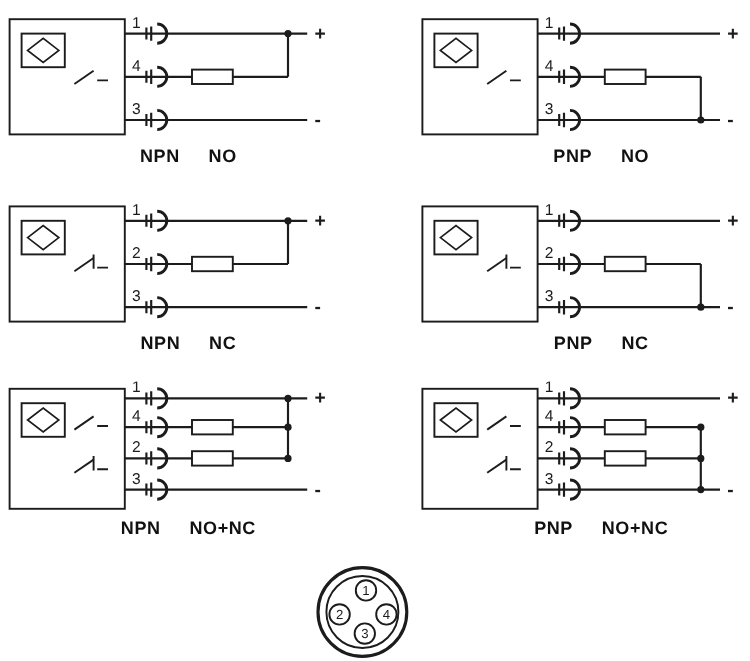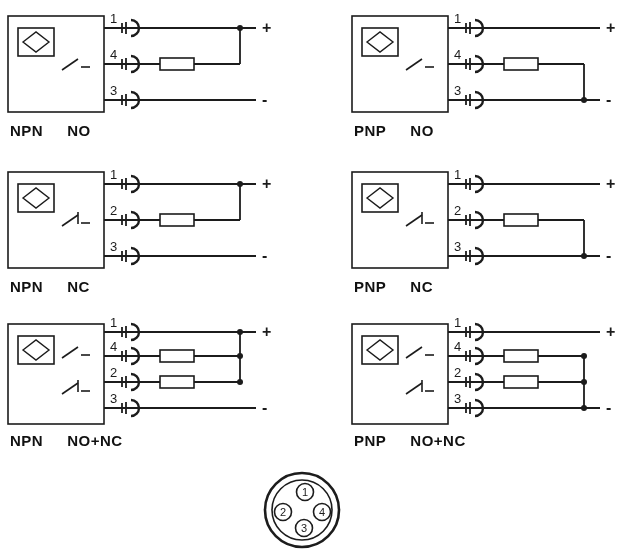--- a/index.html
+++ b/index.html
@@ -11,21 +11,21 @@
   .diagram{position:absolute;width:302px;}
   .pos-0{left:2px;top:8px;}
   .pos-1{left:346px;top:8px;}
   .pos-2{left:2px;top:164px;}
   .pos-3{left:346px;top:164px;}
   .pos-4{left:2px;top:318px;}
   .pos-5{left:346px;top:318px;}
   .caption{
     display:flex;gap:24px;align-items:baseline;
     font-size:15px;font-weight:600;letter-spacing:0.5px;
-    margin-top:2px;padding-left:8px;color:#111;
+    margin-top:2px;padding-left:8px;color:#111;justify-content:center;
   }
   .connector-fig{position:absolute;left:247px;top:462px;}
   .ln{fill:none;stroke:#1c1c1c;stroke-width:1.6;}
   .thick{stroke-width:2.6;}
   .pin-num{font-size:11px;fill:#1c1c1c;}
   svg{display:block;}
 </style>
 </head>
 <body>
 

